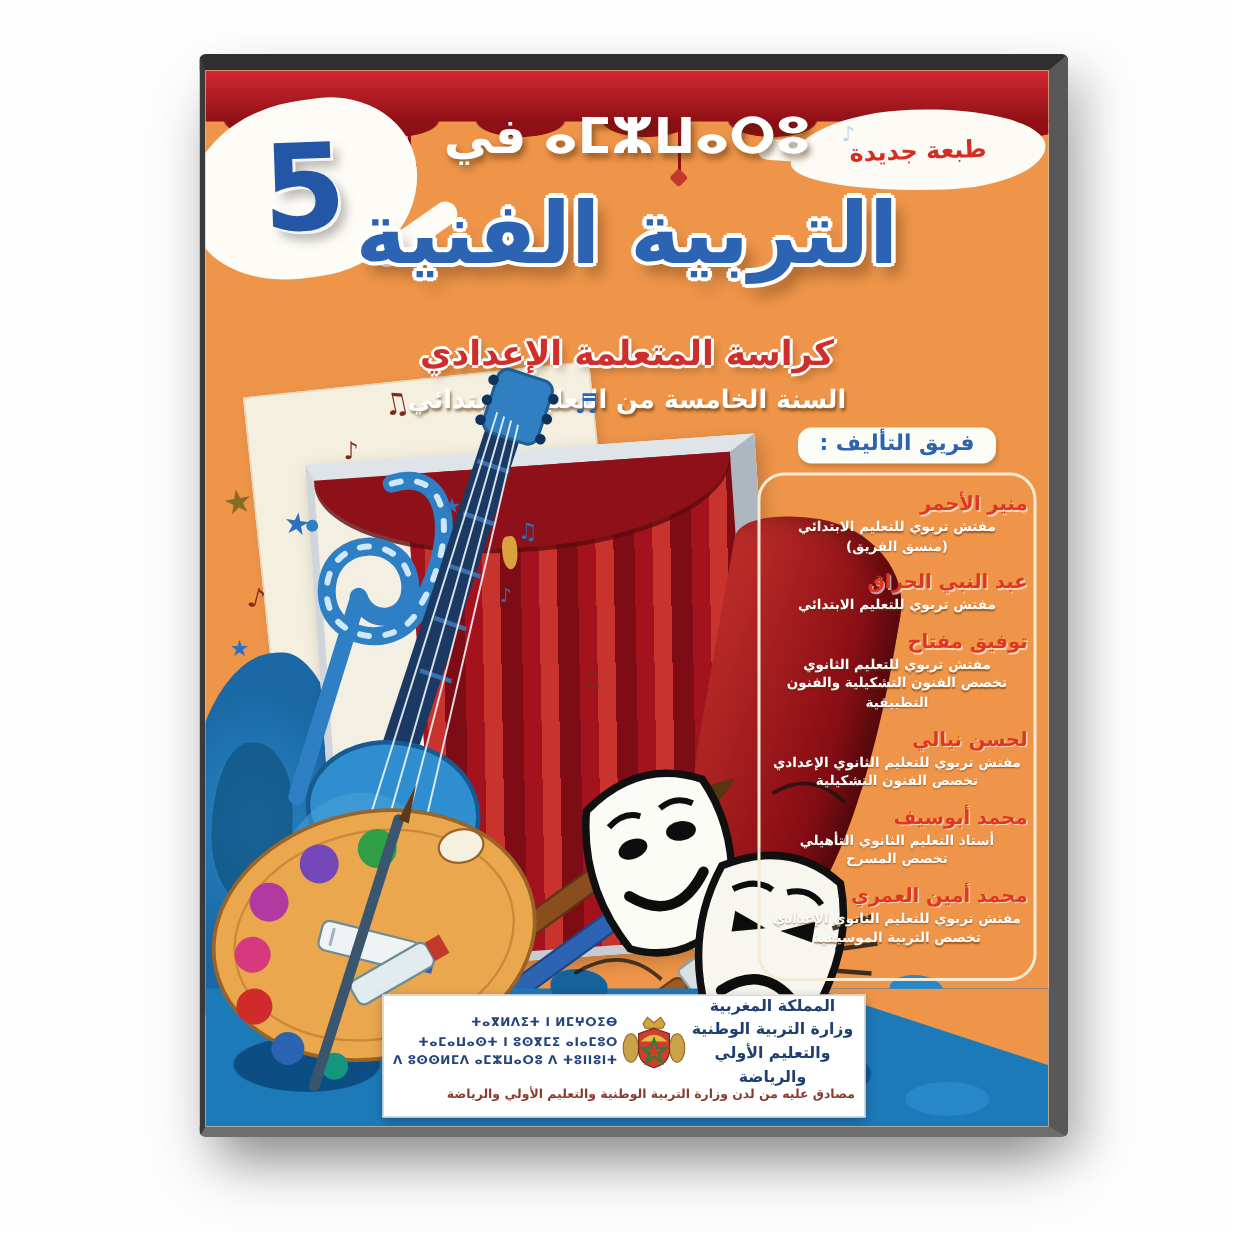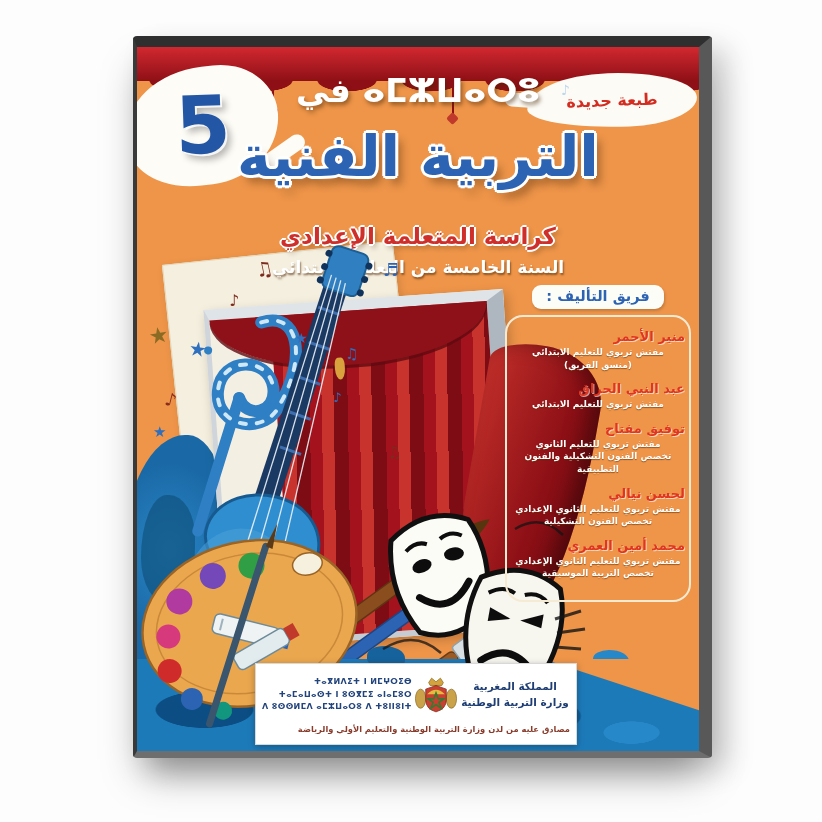--- a/index.html
+++ b/index.html
@@ -312,20 +312,25 @@
             <span class="author-name">توفيق مفتاح</span>
             <span class="author-role">مفتش تربوي للتعليم الثانوي</span>
             <span class="author-role">تخصص الفنون التشكيلية والفنون التطبيقية</span>
           </div>
           <div class="author">
             <span class="author-name">لحسن نيالي</span>
             <span class="author-role">مفتش تربوي للتعليم الثانوي الإعدادي</span>
             <span class="author-role">تخصص الفنون التشكيلية</span>
           </div>
           <div class="author">
+            <span class="author-name">محمد أبوسيف</span>
+            <span class="author-role">أستاذ التعليم الثانوي التأهيلي</span>
+            <span class="author-role">تخصص المسرح</span>
+          </div>
+          <div class="author">
             <span class="author-name">محمد أمين العمري</span>
             <span class="author-role">مفتش تربوي للتعليم الثانوي الإعدادي</span>
             <span class="author-role">تخصص التربية الموسيقية</span>
           </div>
         </div>
       </div>
 
       <div class="ministry-box">
         <div class="ministry-row">
           <div class="col-tifinagh">
@@ -339,20 +344,21 @@
               <ellipse cx="51" cy="30" rx="7" ry="13" fill="#caa24a" stroke="#8a6b24"></ellipse>
               <polygon points="20,8 24,2 30,7 36,2 40,8 38,12 22,12" fill="#d4a33c" stroke="#8a6b24"></polygon>
               <path d="M30,12 L44,17 L44,32 Q44,44 30,48 Q16,44 16,32 L16,17 Z" fill="#c8402f" stroke="#7a2418"></path>
               <path d="M18,24 Q30,12 42,24" fill="#e6b93f"></path>
               <path d="M30,22 L33,30 L41,30 L34,35 L37,43 L30,38 L23,43 L26,35 L19,30 L27,30 Z" fill="none" stroke="#2e7d32" stroke-width="2"></path>
             </svg>
           </div>
           <div class="col-arabic">
             <span class="arabic-line">المملكة المغربية</span>
             <span class="arabic-line">وزارة التربية الوطنية</span>
+            <span class="arabic-line">والتعليم الأولي والرياضة</span>
           </div>
         </div>
         <span class="approval">مصادق عليه من لدن وزارة التربية الوطنية والتعليم الأولي والرياضة</span>
       </div>
 
     </div>
   </div>
 </div>
 
 </body></html>

